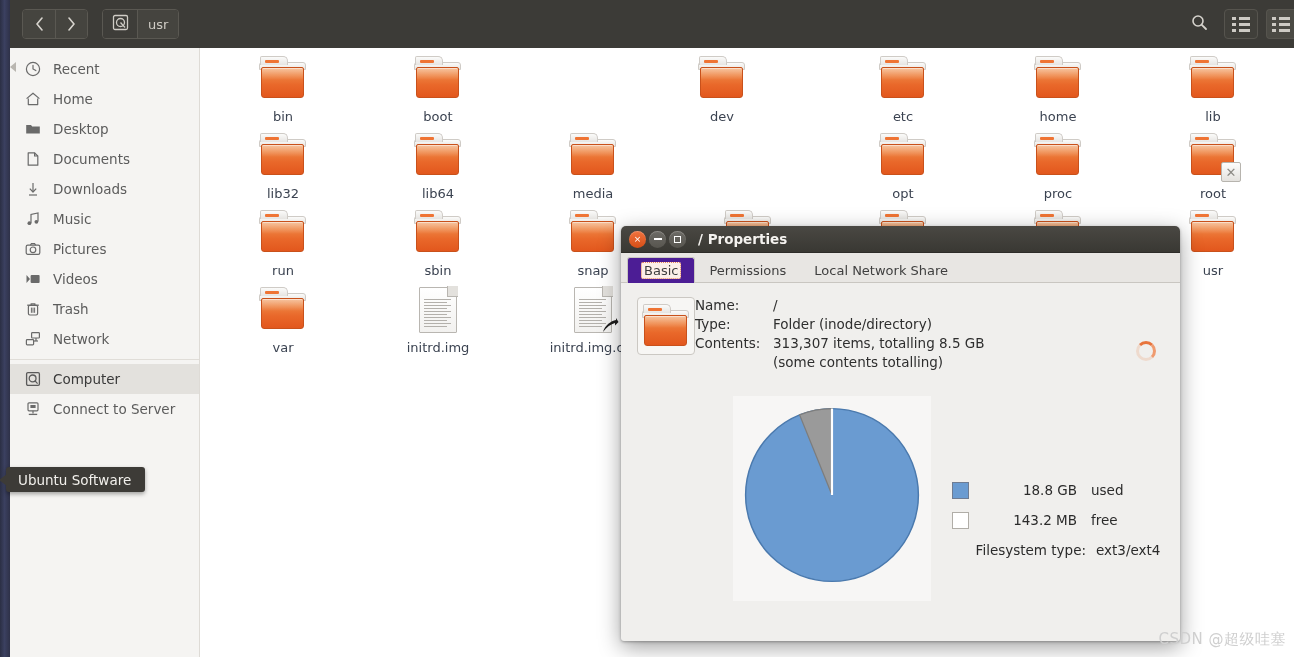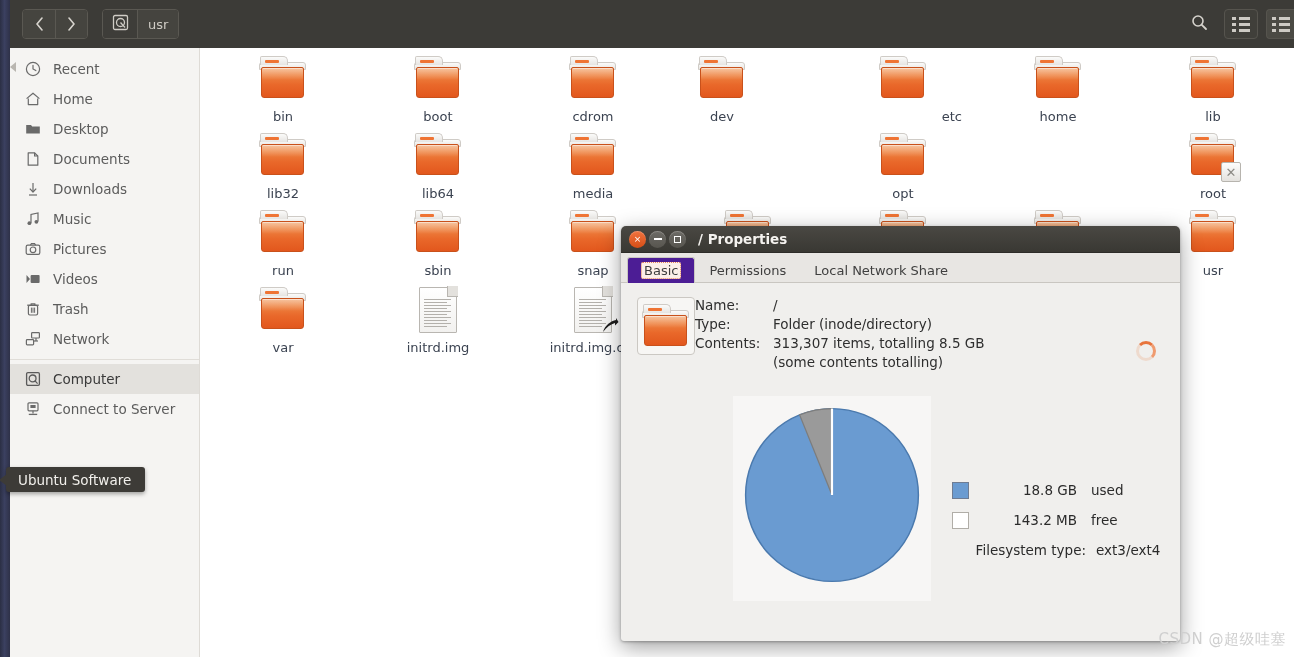--- a/index.html
+++ b/index.html
@@ -477,43 +477,32 @@
           <div class="ic">
             <div class="folder">
               <div class="back"></div>
               <div class="tab"></div>
               <div class="body"></div>
               <div class="gloss"></div>
             </div>
           </div>
           <div class="file-label">boot</div>
         </div>
-        <div class="file-item" style="left: 334px; top: 8px;">
-          <div class="ic">
-            <div class="folder">
-              <div class="back"></div>
-              <div class="tab"></div>
-              <div class="body"></div>
-              <div class="gloss"></div>
-            </div>
-          </div>
-          <div class="file-label">cdrom</div>
-        </div>
         <div class="file-item" style="left: 463px; top: 8px;">
           <div class="ic">
             <div class="folder">
               <div class="back"></div>
               <div class="tab"></div>
               <div class="body"></div>
               <div class="gloss"></div>
             </div>
           </div>
           <div class="file-label">dev</div>
         </div>
-        <div class="file-item" style="left: 644px; top: 8px; text-align: right;">
+        <div class="file-item" style="left: 644px; top: 8px;">
           <div class="ic">
             <div class="folder">
               <div class="back"></div>
               <div class="tab"></div>
               <div class="body"></div>
               <div class="gloss"></div>
             </div>
           </div>
           <div class="file-label">etc</div>
         </div>
@@ -575,20 +564,31 @@
         <div class="file-item" style="left: 644px; top: 85px;">
           <div class="ic">
             <div class="folder">
               <div class="back"></div>
               <div class="tab"></div>
               <div class="body"></div>
               <div class="gloss"></div>
             </div>
           </div>
           <div class="file-label">opt</div>
+        </div>
+        <div class="file-item" style="left: 799px; top: 85px;">
+          <div class="ic">
+            <div class="folder">
+              <div class="back"></div>
+              <div class="tab"></div>
+              <div class="body"></div>
+              <div class="gloss"></div>
+            </div>
+          </div>
+          <div class="file-label">proc</div>
         </div>
         <div class="file-item" style="left: 954px; top: 85px;">
           <div class="ic">
             <div class="folder">
               <div class="back"></div>
               <div class="tab"></div>
               <div class="body"></div>
               <div class="gloss"></div>
             </div>
             <div class="emblem-x">✕</div>

